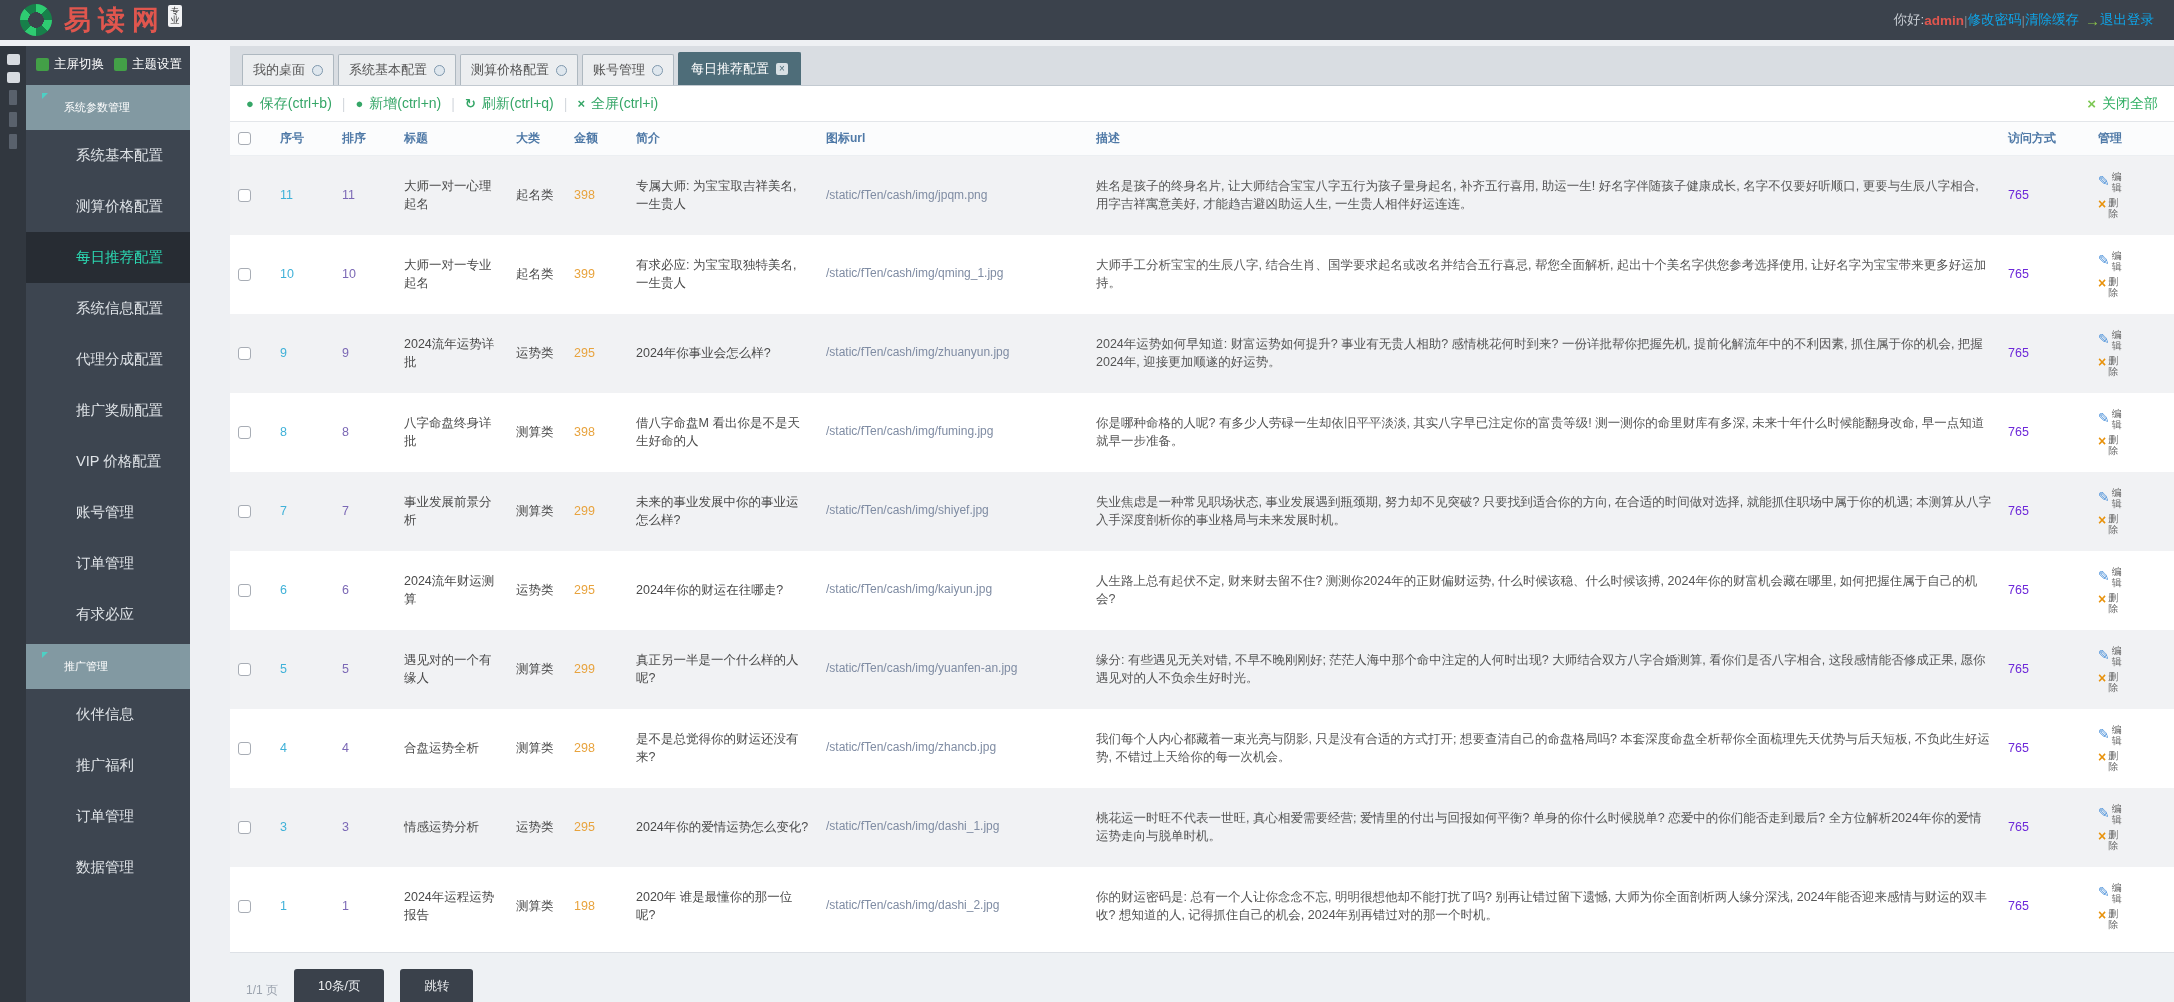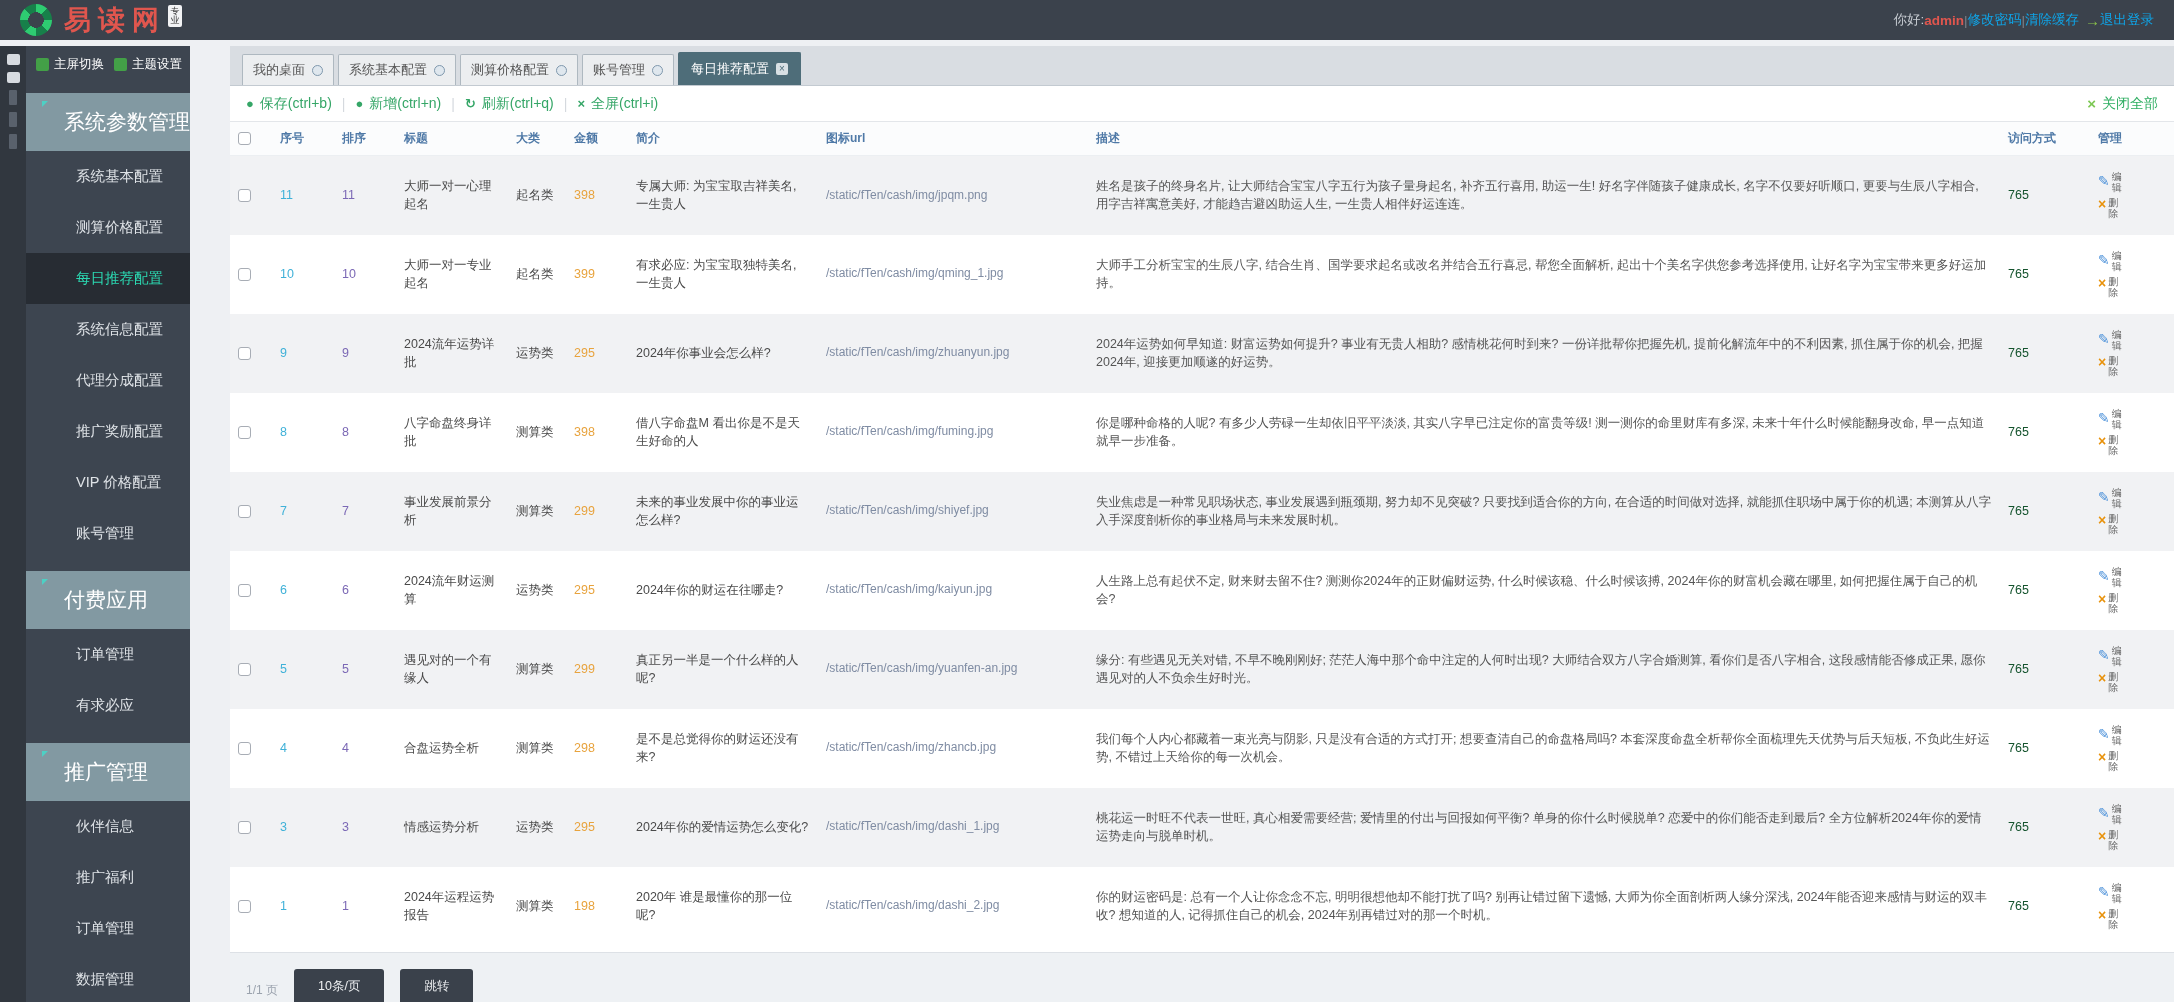--- a/index.html
+++ b/index.html
@@ -27,21 +27,21 @@
 
   
   .sidebar{position:absolute;top:46px;left:0;bottom:0;width:190px;background:var(--sidebar-bg);display:flex;z-index:4;}
   .strip{width:26px;background:var(--strip-bg);display:flex;flex-direction:column;align-items:center;padding-top:8px;gap:7px;}
   .strip .sq{width:13px;height:11px;background:#d7dbe0;border-radius:2px;}
   .strip .bar{width:8px;height:15px;background:#59616c;border-radius:1px;}
   .menu{flex:1;display:flex;flex-direction:column;}
   .top-btns{display:flex;gap:10px;padding:10px 8px 8px 10px;}
   .tbtn{display:flex;align-items:center;gap:5px;color:#fff;font-size:12.5px;cursor:pointer;white-space:nowrap;}
   .gsq{width:13px;height:13px;background:#43a047;border-radius:2px;display:inline-block;}
-  .sec-header{background:var(--section-bg);color:#fff;font-size:21px;padding:15px 0 15px 38px;position:relative;cursor:pointer;margin-top:12px;}
+  .sec-header{background:var(--section-bg);color:#fff;font-size:11px;padding:15px 0 15px 38px;position:relative;cursor:pointer;margin-top:4px;}
   .sec-header .corner{position:absolute;left:16px;top:8px;width:0;height:0;border-left:6px solid #4dd0c4;border-bottom:6px solid transparent;}
   .nav-item{color:#dfe3e7;font-size:14.5px;padding:16px 0 16px 50px;cursor:pointer;white-space:nowrap;}
   .nav-item.active{background:#272c33;color:var(--active-teal);}
 
   
   .main{position:absolute;left:230px;top:46px;right:0;bottom:0;display:flex;flex-direction:column;background:#fff;}
   .tabbar{height:40px;background:#d9dde2;display:flex;align-items:flex-end;padding:0 0 0 12px;gap:4px;border-bottom:1px solid #c3cad1;}
   .tab{background:#eceef0;border:1px solid #aeb8c0;border-bottom:none;font-size:13px;color:#555;padding:6px 10px;display:flex;align-items:center;gap:7px;border-radius:2px 2px 0 0;cursor:pointer;white-space:nowrap;}
   .tab-dot{width:11px;height:11px;border:1px solid #7f98ad;border-radius:50%;background:#dfe7ee;display:inline-block;}
   .tab-close{display:none;width:12px;height:12px;background:#d8e0e4;color:#4e6d79;font-size:10px;line-height:12px;text-align:center;border-radius:2px;}
@@ -61,21 +61,21 @@
   tbody td{font-size:12.5px;color:#4a4a4a;padding:8px 8px;vertical-align:middle;line-height:1.45;}
   tbody tr{height:79px;}
   tbody tr:nth-child(odd){background:#f1f2f4;}
   tbody tr:nth-child(even){background:#fff;}
   .cb{width:13px;height:13px;border:1px solid #a8adb5;border-radius:3px;background:#fff;cursor:pointer;}
   .c-id{color:#3fb1d8;}
   .c-sort{color:#7b68b5;}
   .c-price{color:var(--price-orange);}
   .c-url{color:#7f8ca3;font-size:12px;word-break:break-all;}
   .c-desc{color:#555;}
-  .c-access{color:#14532d;}
+  .c-access{color:#6d28d9;}
   .c-actions .act{display:flex;align-items:flex-start;gap:2px;cursor:pointer;margin:3px 0;}
   .c-actions .act em{font-style:normal;font-size:10px;color:#666;width:12px;line-height:1.15;word-break:break-all;display:inline-block;}
   .i-edit{font-style:normal;color:var(--link-blue);font-size:14px;}
   .i-del{font-style:normal;color:var(--delete-orange);font-weight:bold;font-size:14px;line-height:1;}
 
   .footer{height:50px;background:#eef1f4;border-top:1px solid #dde1e6;display:flex;align-items:center;gap:16px;padding:18px 0 0 16px;}
   .pginfo{font-size:12px;color:#9aa2ad;margin-top:8px;}
   .fbtn{background:#3a414b;color:#eef0f2;border:none;font-size:12.5px;padding:9px 24px;border-radius:3px;cursor:pointer;}
 </style>
 </head>
@@ -143,24 +143,20 @@
   </div>
             <div class="nav-item">
     <span>VIP 价格配置</span>
   </div>
             <div class="nav-item">
     <span>账号管理</span>
   </div>
           </div>
   </div>
         <div class="section">
-    <div class="sec-header">
-      <span class="corner"></span>
-      <span>付费应用</span>
-    </div>
     <div class="sec-items">
             <div class="nav-item">
     <span>订单管理</span>
   </div>
             <div class="nav-item">
     <span>有求必应</span>
   </div>
           </div>
   </div>
         <div class="section">

